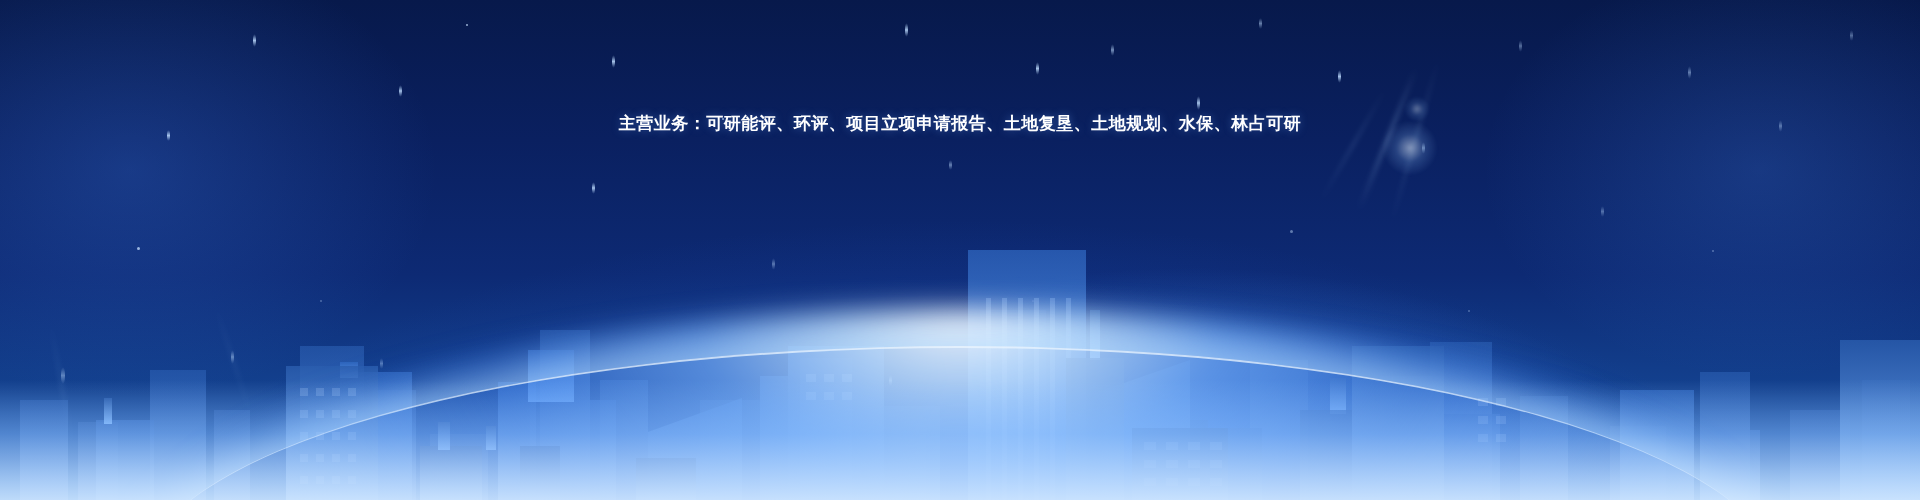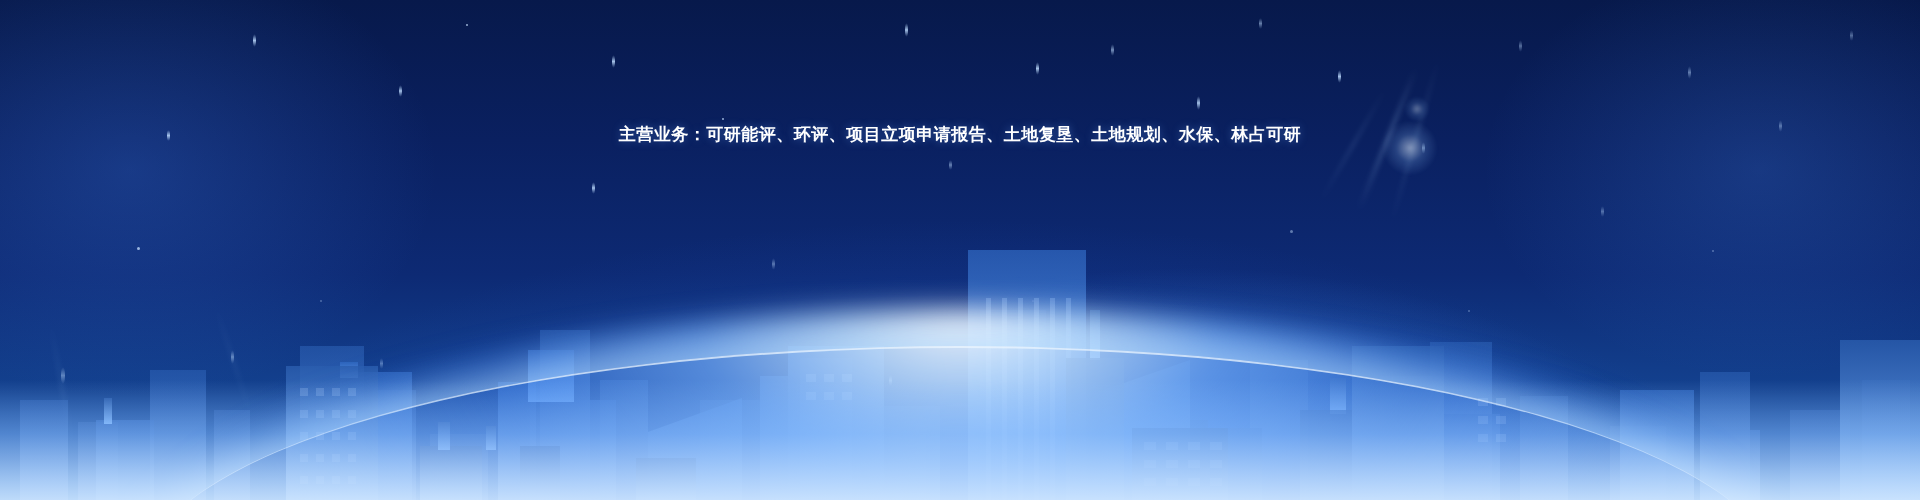--- a/index.html
+++ b/index.html
@@ -124,21 +124,21 @@
     margin:0;
     font-size:27px;
     font-weight:bold;
     color:#ffffff;
     letter-spacing:3px;
     text-indent:3px;
     white-space:nowrap;
     text-shadow:0 0 12px rgba(110,170,255,.45);
   }
   .services{
-    margin:27px 0 0 0;
+    margin:16px 0 0 0;
     font-size:17px;
     font-weight:bold;
     color:#ffffff;
     letter-spacing:.5px;
     white-space:nowrap;
     text-shadow:0 0 9px rgba(110,170,255,.40);
   }
 </style>
 </head>
 <body>

